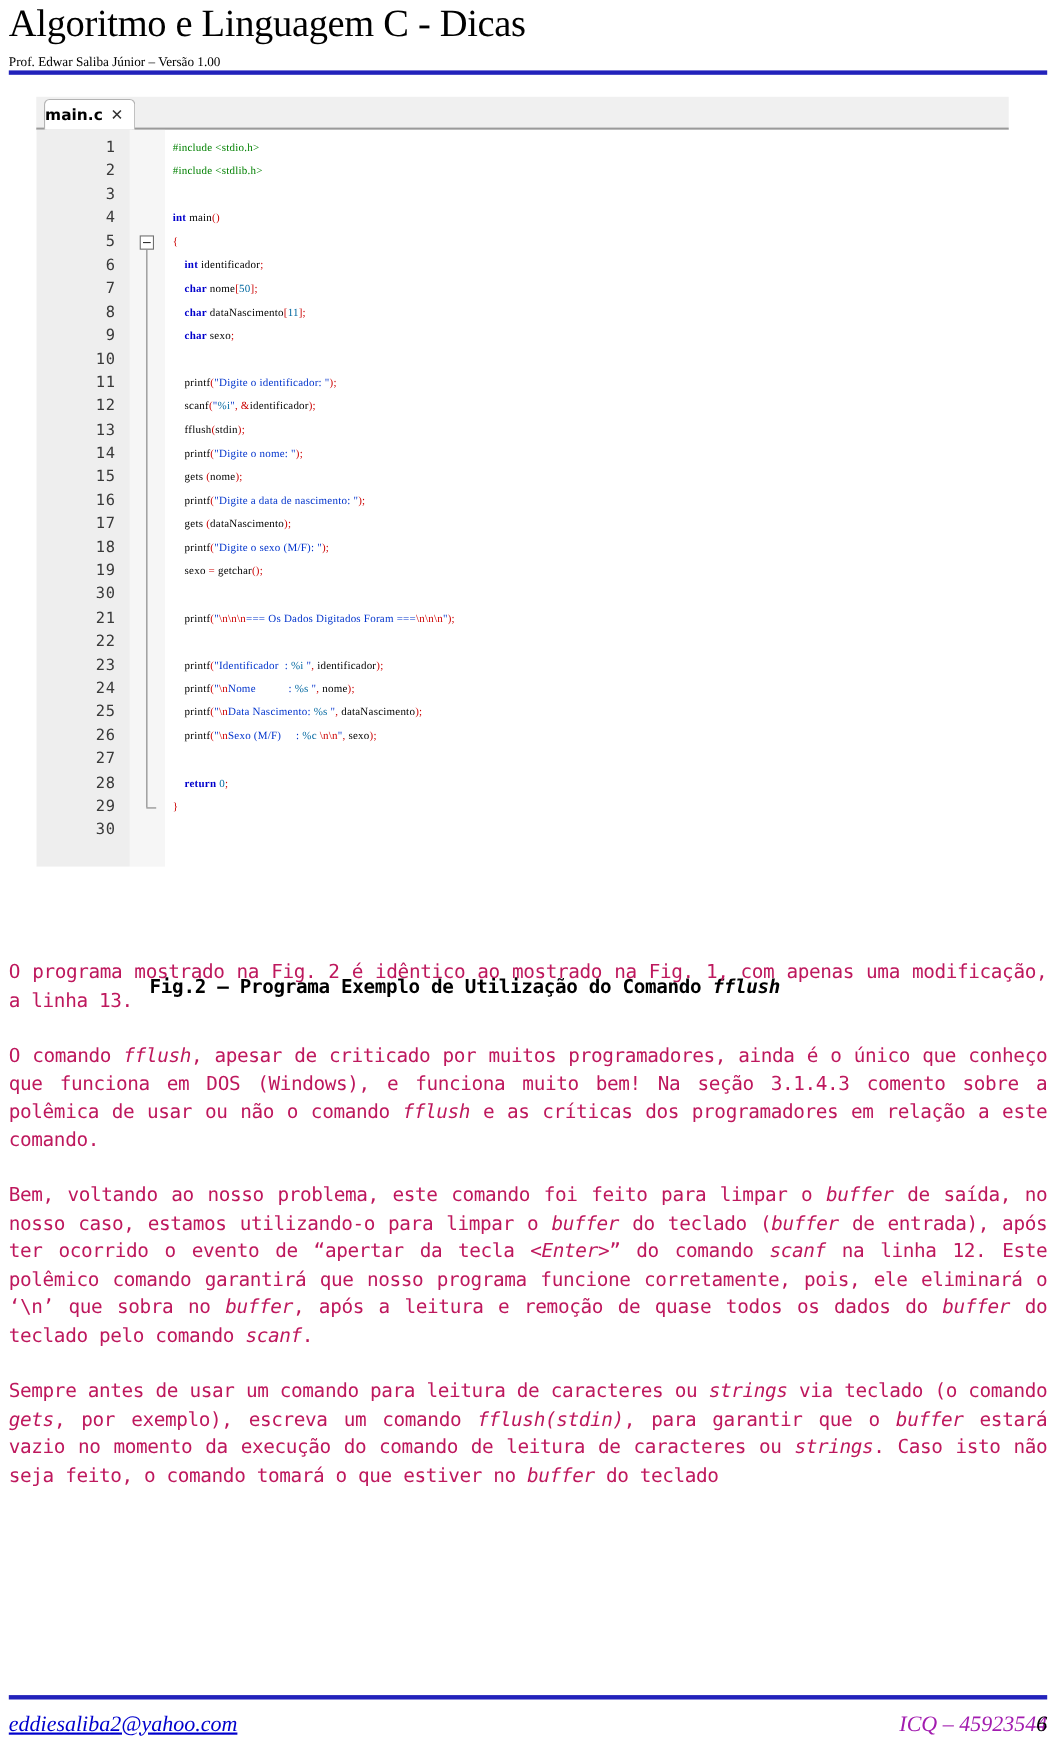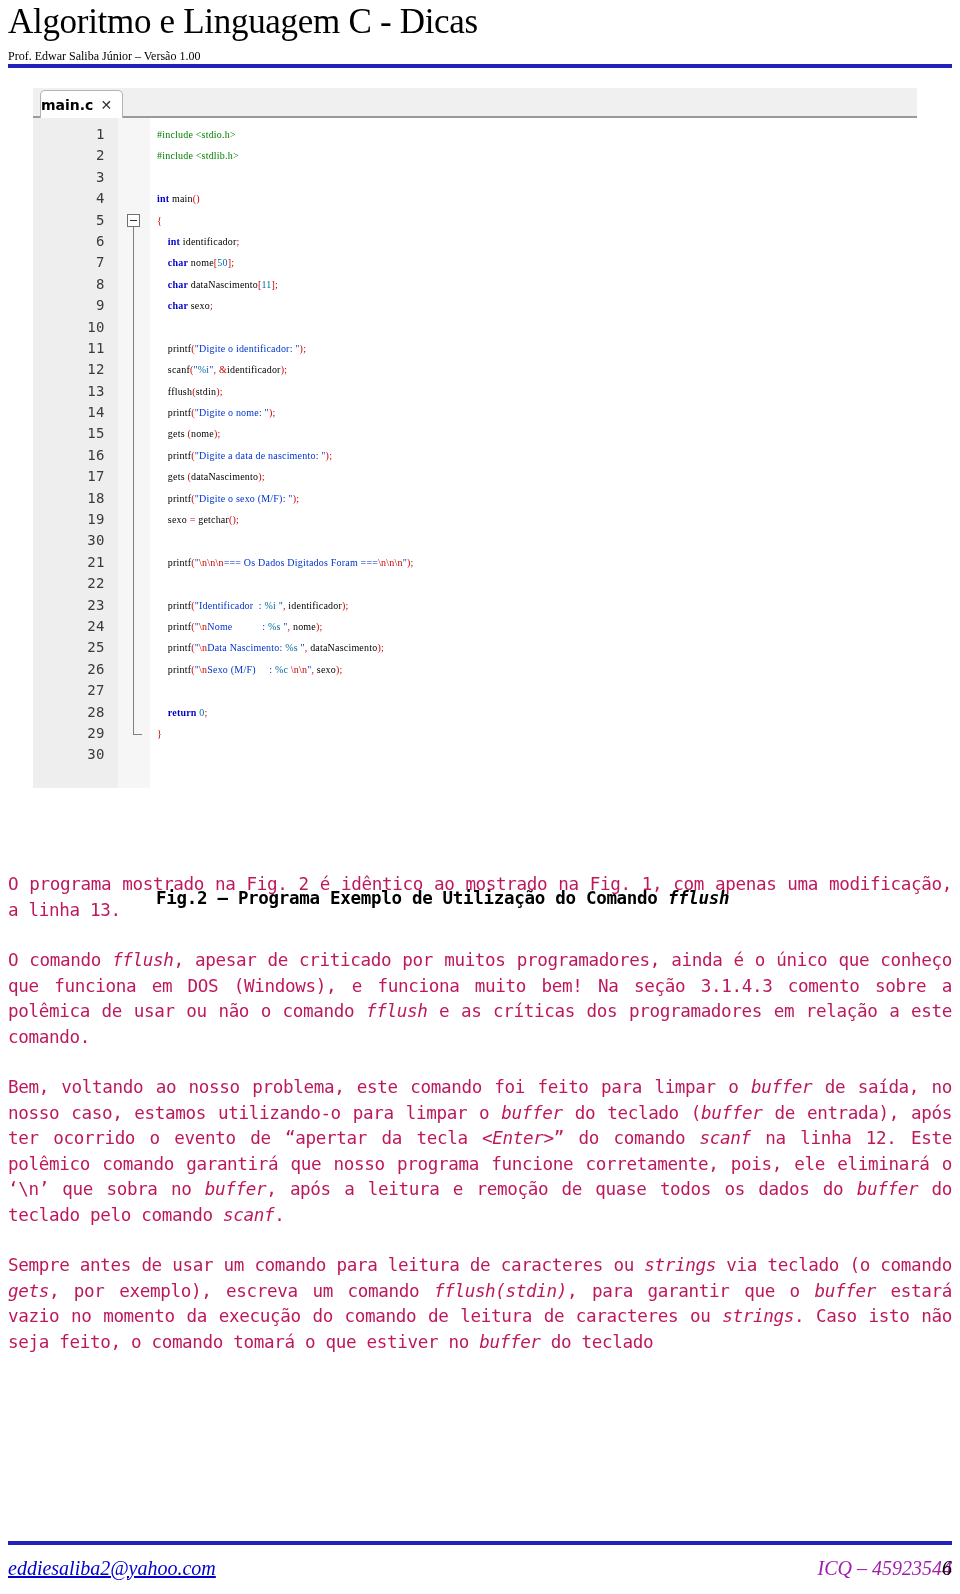--- a/index.html
+++ b/index.html
@@ -192,21 +192,20 @@
   .fig-caption {
     position: absolute;
     left: 103px;
     top: 800px;
     width: 800px;
     font-family: "DejaVu Sans Mono", monospace;
     font-size: 17.5px;
     font-weight: bold;
     letter-spacing: -0.3px;
     white-space: nowrap;
-    margin-left: 20px;
   }
   .fig-caption .ital { font-style: italic; }
 
   
   .body-text {
     position: absolute;
     left: 8px;
     top: 872px;
     width: 944px;
     font-family: "DejaVu Sans Mono", monospace;

